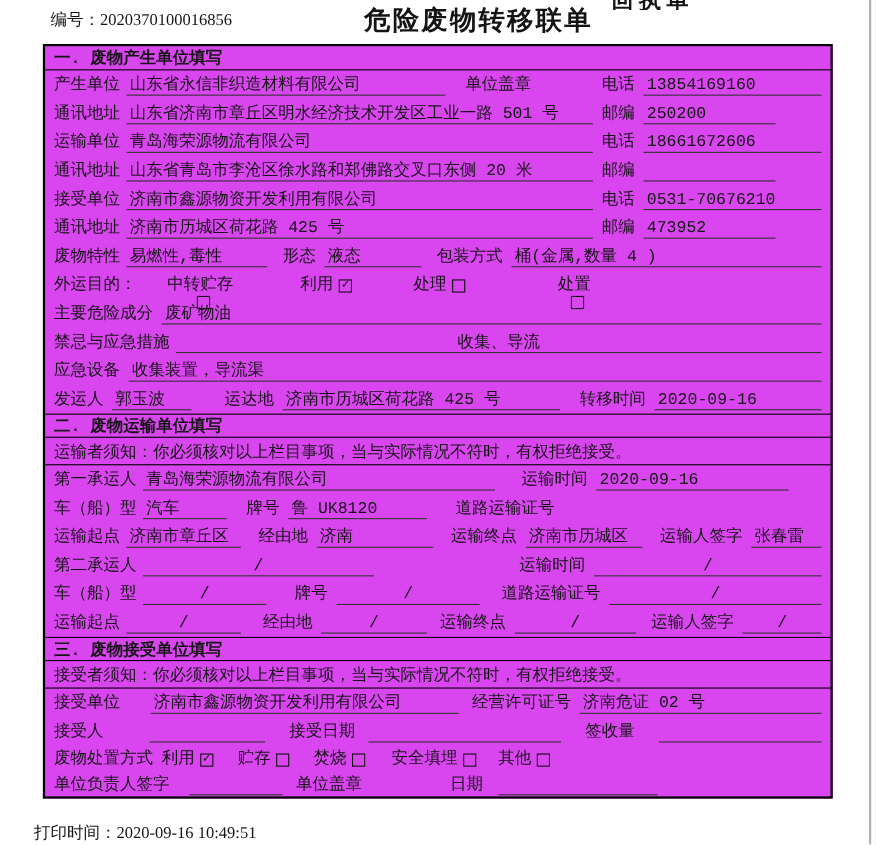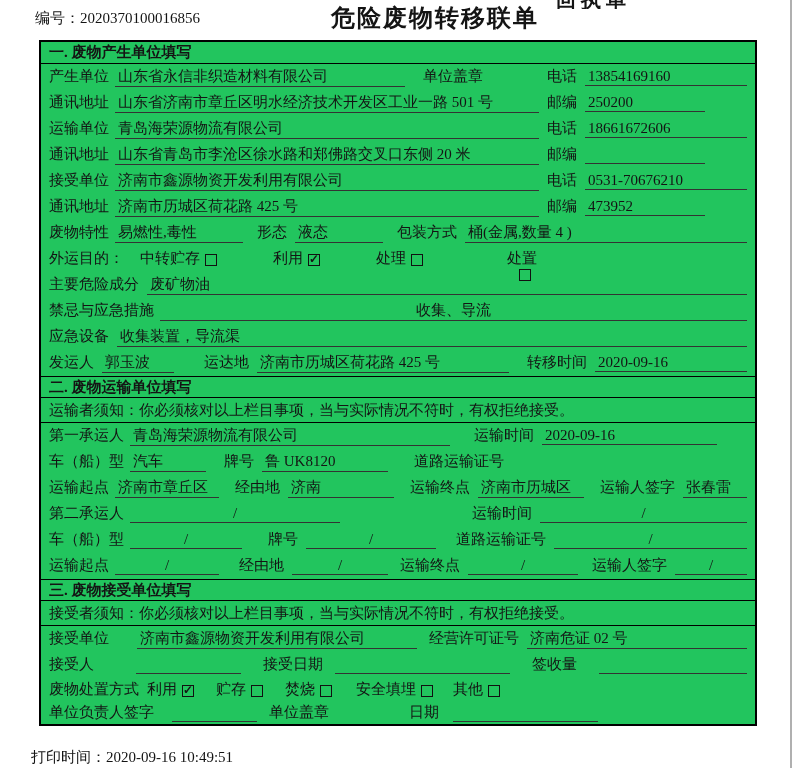--- a/index.html
+++ b/index.html
@@ -1,25 +1,25 @@
 <!DOCTYPE html>
 <html><head>
 <meta charset="utf-8">
 <style>
   html,body{margin:0;padding:0;background:#ffffff;}
   .page{position:relative;width:796px;height:768px;overflow:hidden;background:#fff;
         font-family:"Liberation Serif","DejaVu Serif",serif;color:#141414;}
-  .doc-number{position:absolute;left:35px;top:9px;font-size:15px;white-space:nowrap;}
+  .doc-number{position:absolute;left:46px;top:9px;font-size:15px;white-space:nowrap;}
   .doc-title{position:absolute;left:331px;top:2px;font-size:24px;font-weight:bold;
              letter-spacing:2px;white-space:nowrap;}
   .stamp{position:absolute;left:556px;top:0;height:9px;width:120px;overflow:hidden;}
   .stamp-inner{display:block;font-size:20px;font-weight:900;letter-spacing:5px;
                transform:translateY(-13px);white-space:nowrap;}
   .form-table{position:absolute;left:39px;top:40px;width:718px;border:2px solid #000;
-              box-sizing:border-box;background:#22c55e;}
+              box-sizing:border-box;background:#d946ef;font-family:Liberation Mono, monospace;}
   .sec-header{font-size:15px;font-weight:bold;height:22px;box-sizing:border-box;
               padding:1px 8px 0;border-bottom:1.5px solid #000;}
   .section + .section .sec-header{border-top:1.5px solid #000;}
   .note{font-size:15px;height:25px;box-sizing:border-box;padding:3px 8px 0;
         border-bottom:1.5px solid #000;white-space:nowrap;}
   .frow{display:flex;align-items:baseline;font-size:15px;height:26px;
         box-sizing:border-box;padding:3px 8px 0;}
   .sec-2 .frow.r2,.sec-2 .frow.r3{height:23px;padding-top:2px;}
   .lbl{white-space:nowrap;flex:0 0 auto;}
   .val{border-bottom:1px solid #333;white-space:nowrap;padding:0 3px;box-sizing:border-box;}
@@ -87,21 +87,21 @@
         <div class="frow r7">
           <span class="lbl">废物特性</span>
           <span class="val" style="flex: 0 0 128px; width: 128px; margin-left: 6px;">易燃性,毒性</span>
           <span class="lbl" style="margin-left: 14px;">形态</span>
           <span class="val" style="flex: 0 0 88px; width: 88px; margin-left: 8px;">液态</span>
           <span class="lbl" style="margin-left: 14px;">包装方式</span>
           <span class="val" style="flex: 1 1 auto; margin-left: 8px;">桶(金属,数量 4 )</span>
         </div>
         <div class="frow r8">
           <span class="lbl">外运目的：</span>
-          <span class="cb" style="margin-left: 16px;">
+          <span class="cb" style="margin-left: 28px; flex-direction: column;">
             <span class="cb-lbl">中转贮存</span>
             <span class="cb-box"></span>
           </span>
           <span class="cb" style="margin-left: 56px;">
             <span class="cb-lbl">利用</span>
             <span class="cb-box"><span class="cb-check">✓</span></span>
           </span>
           <span class="cb" style="margin-left: 56px;">
             <span class="cb-lbl">处理</span>
             <span class="cb-box"></span>

